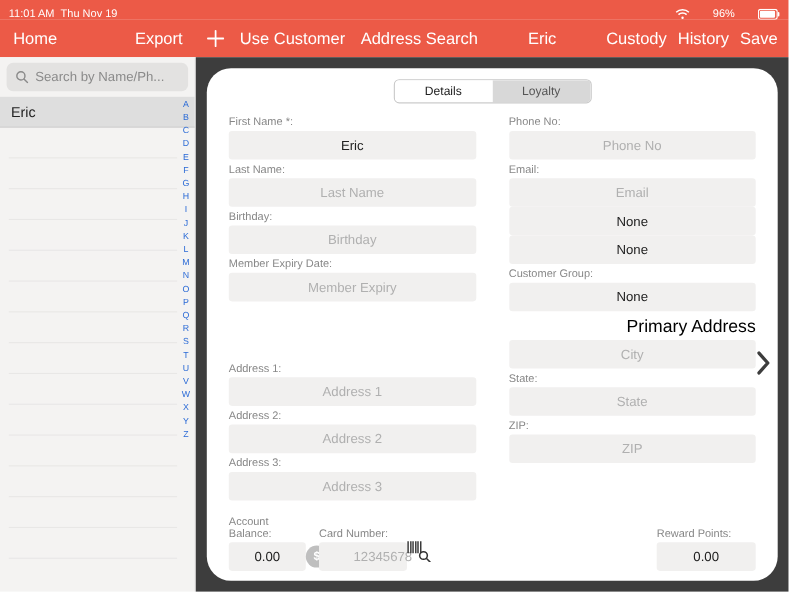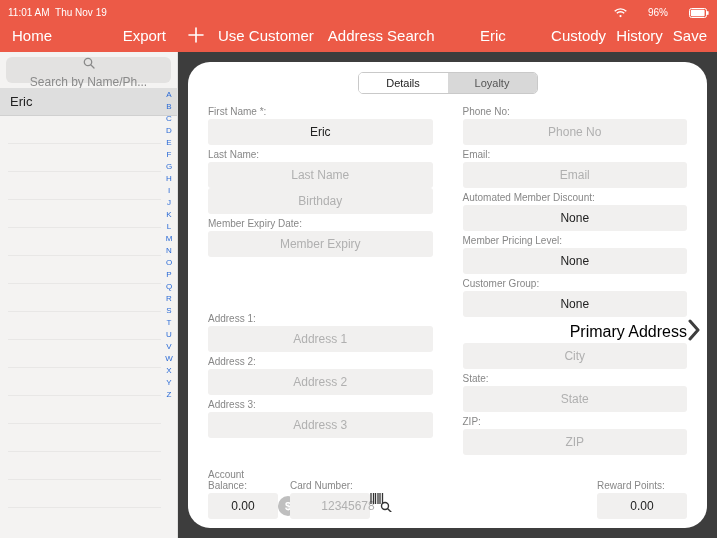--- a/index.html
+++ b/index.html
@@ -11,21 +11,21 @@
   .toolbar { height: 34px; background: #ec5a47; color: #fff; display: flex; align-items: center; font-size: 15px; }
   .tb-left { width: 178px; display: flex; align-items: center; height: 100%; }
   .tb-left .home { padding-left: 12px; }
   .tb-left .export { margin-left: auto; padding-right: 12px; }
   .tb-right { flex: 1; display: flex; align-items: center; height: 100%; gap: 14px; padding: 0 10px; }
   .tb-right .plus svg { display:block; }
   .tb-title { flex: 1; text-align: center; font-weight: 500; }
   .tb-actions { display: flex; gap: 10px; }
   .main { display: flex; height: calc(538px - 18px - 34px); }
   .sidebar { width: 178px; background: #f4f3f2; display:flex; flex-direction:column; border-right:1px solid #e0e0e0; }
-  .search { margin: 5px 6px 5px 6px; background:#e3e2e1; border-radius:6px; height:26px; display:flex; align-items:center; padding:0 8px; color:#8a8a8a; font-size:12px; gap:6px;flex-direction:column;}
+  .search { margin: 5px 6px 5px 6px; background:#e3e2e1; border-radius:6px; height:26px; display:flex; align-items:center; padding:0 8px; color:#8a8a8a; font-size:12px; gap:6px;}
   .search svg { display:block; }
   .list-wrap { position:relative; flex:1; }
   .list-row { height:28px; background:#dedede; display:flex; align-items:center; padding-left:10px; font-size:13px; color:#222; border-bottom:1px solid #d0d0d0;}
   .list-blank { height:28px; border-bottom:1px solid #e8e7e6; margin-right:16px; margin-left: 8px;}
   .az-index { position:absolute; right:2px; top:0; bottom:0; width:12px; display:flex; flex-direction:column; justify-content:flex-start; padding-top:2px; gap:1.2px;}
   .az-index span { font-size:8px; color:#2a6ad6; text-align:center; line-height:1.35; }
   .content { flex:1; background:#3d3d3d; position:relative; }
   .card { position:absolute; left:10px; right:10px; top:10px; bottom:10px; background:#fff; border-radius:22px; padding:10px 20px 12px 20px; overflow:hidden;}
   .seg { width:180px; height:22px; margin:0 auto 8px auto; border:1px solid #c9c9c9; border-radius:5px; display:flex; overflow:hidden; font-size:11px;}
   .seg div { flex:1; display:flex; align-items:center; justify-content:center; }
@@ -160,43 +160,42 @@
         <div class="inactive" data-interactable="true">Loyalty</div>
       </div>
 
       <div class="cols">
 
         <div class="col">
           <div class="field-label" data-interactable="false">First Name *:</div>
           <div class="field-input filled" data-interactable="true">Eric</div>
           <div class="field-label" data-interactable="false">Last Name:</div>
           <div class="field-input" data-interactable="true">Last Name</div>
+          <div class="field-label" data-interactable="false">Birthday:</div>
           <div class="field-input" data-interactable="true">Birthday</div>
           <div class="field-label" data-interactable="false">Member Expiry Date:</div>
           <div class="field-input" data-interactable="true">Member Expiry</div>
 
           <div class="gap-spacer"></div>
           <div style="height:38px;"></div>
 
           <div class="field-label" data-interactable="false">Address 1:</div>
           <div class="field-input" data-interactable="true">Address 1</div>
           <div class="field-label" data-interactable="false">Address 2:</div>
           <div class="field-input" data-interactable="true">Address 2</div>
           <div class="field-label" data-interactable="false">Address 3:</div>
           <div class="field-input" data-interactable="true">Address 3</div>
         </div>
 
         <div class="col">
           <div class="field-label" data-interactable="false">Phone No:</div>
           <div class="field-input" data-interactable="true">Phone No</div>
           <div class="field-label" data-interactable="false">Email:</div>
           <div class="field-input" data-interactable="true">Email</div>
-          <div class="field-label" data-interactable="false">Automated Member Discount:</div>
           <div class="field-input filled" data-interactable="true">None</div>
-          <div class="field-label" data-interactable="false">Member Pricing Level:</div>
           <div class="field-input filled" data-interactable="true">None</div>
           <div class="field-label" data-interactable="false">Customer Group:</div>
           <div class="field-input filled" data-interactable="true">None</div>
 
           <div class="section-title" data-interactable="false">Primary Address</div>
 
           <div class="field-input" data-interactable="true">City</div>
           <div class="field-label" data-interactable="false">State:</div>
           <div class="field-input" data-interactable="true">State</div>
           <div class="field-label" data-interactable="false">ZIP:</div>

